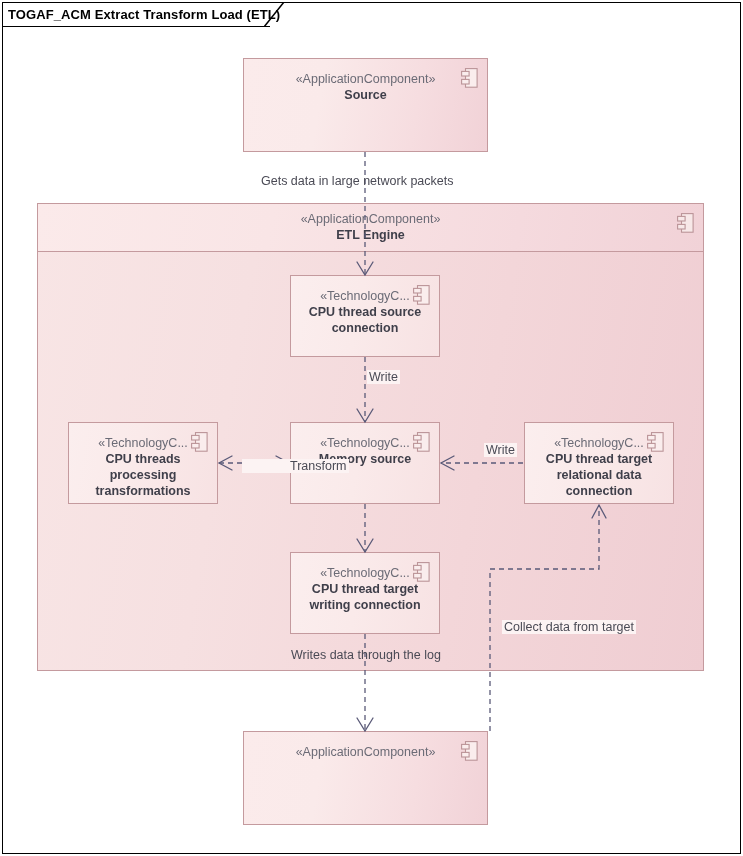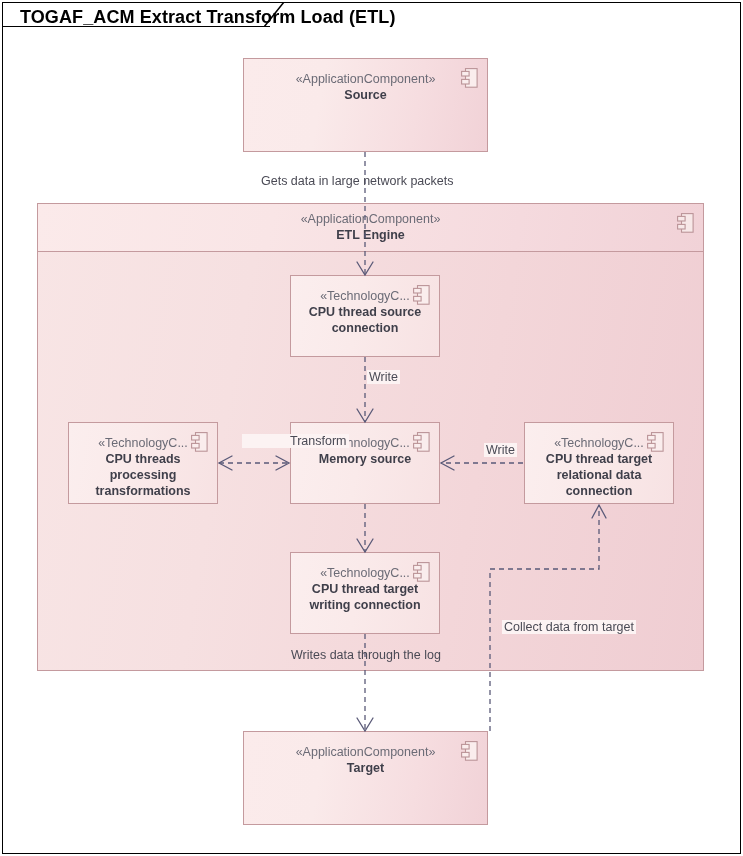--- a/index.html
+++ b/index.html
@@ -53,23 +53,23 @@
   .frame-tab-slash {
     position: absolute;
     left: 262px;
     top: 0px;
     width: 26px;
     height: 25px;
     overflow: hidden;
   }
   .frame-title {
     position: absolute;
-    left: 18px;
+    left: 6px;
     top: 5px;
-    font-size: 18px;
+    font-size: 13px;
     font-weight: bold;
     color: #000000;
     white-space: nowrap;
     letter-spacing: 0.1px;
   }
 
   
   .cmp {
     position: absolute;
     box-sizing: border-box;
@@ -276,21 +276,20 @@
     <svg class="cmp-icon" viewBox="0 0 17 20" xmlns="http://www.w3.org/2000/svg">
       <rect x="4.5" y="0.6" width="11.6" height="18.6" fill="#faeded" stroke="#bb9498" stroke-width="1.1"></rect>
       <rect x="0.6" y="3.4" width="7.5" height="4.6" fill="#faeded" stroke="#bb9498" stroke-width="1.1"></rect>
       <rect x="0.6" y="11.4" width="7.5" height="4.6" fill="#faeded" stroke="#bb9498" stroke-width="1.1"></rect>
     </svg>
   </div>
 
   <div class="cmp cmp-app shadowed" style="left:243px; top:731px; width:245px; height:94px;">
     <div class="cmp-label">
       <div class="stereo">«ApplicationComponent»</div>
-      <div class="cmp-name">Target</div>
     </div>
     <svg class="cmp-icon" viewBox="0 0 17 20" xmlns="http://www.w3.org/2000/svg">
       <rect x="4.5" y="0.6" width="11.6" height="18.6" fill="#faeded" stroke="#bb9498" stroke-width="1.1"></rect>
       <rect x="0.6" y="3.4" width="7.5" height="4.6" fill="#faeded" stroke="#bb9498" stroke-width="1.1"></rect>
       <rect x="0.6" y="11.4" width="7.5" height="4.6" fill="#faeded" stroke="#bb9498" stroke-width="1.1"></rect>
     </svg>
   </div>
 
   <svg class="edge-svg" viewBox="0 0 743 856" xmlns="http://www.w3.org/2000/svg">
     <g stroke="#5a5a78" stroke-width="1.3" fill="none" stroke-dasharray="5,4">
@@ -319,21 +318,21 @@
       <polyline points="357,539 365,552 373,539"></polyline>
       <polyline points="357,718 365,731 373,718"></polyline>
       <polyline points="592,518 599,505 606,518"></polyline>
     </g>
   </svg>
 
   <div class="edge-label plain" style="left:259px; top:174px;">Gets data in large network packets</div>
 
   <div class="edge-label boxed" style="left:347px; top:370px;">Write</div>
 
-  <div class="edge-label boxed" style="left:222px; top:434px;padding-left:48px;">Transform</div>
+  <div class="edge-label boxed" style="left:222px; top:459px;padding-left:48px;">Transform</div>
 
   <div class="edge-label boxed" style="left:464px; top:443px;">Write</div>
 
   <div class="edge-label plain" style="left:289px; top:648px;">Writes data through the log</div>
 
   <div class="edge-label boxed" style="left:482px; top:620px;">Collect data from target</div>
 
 </div>
 
 </body></html>

